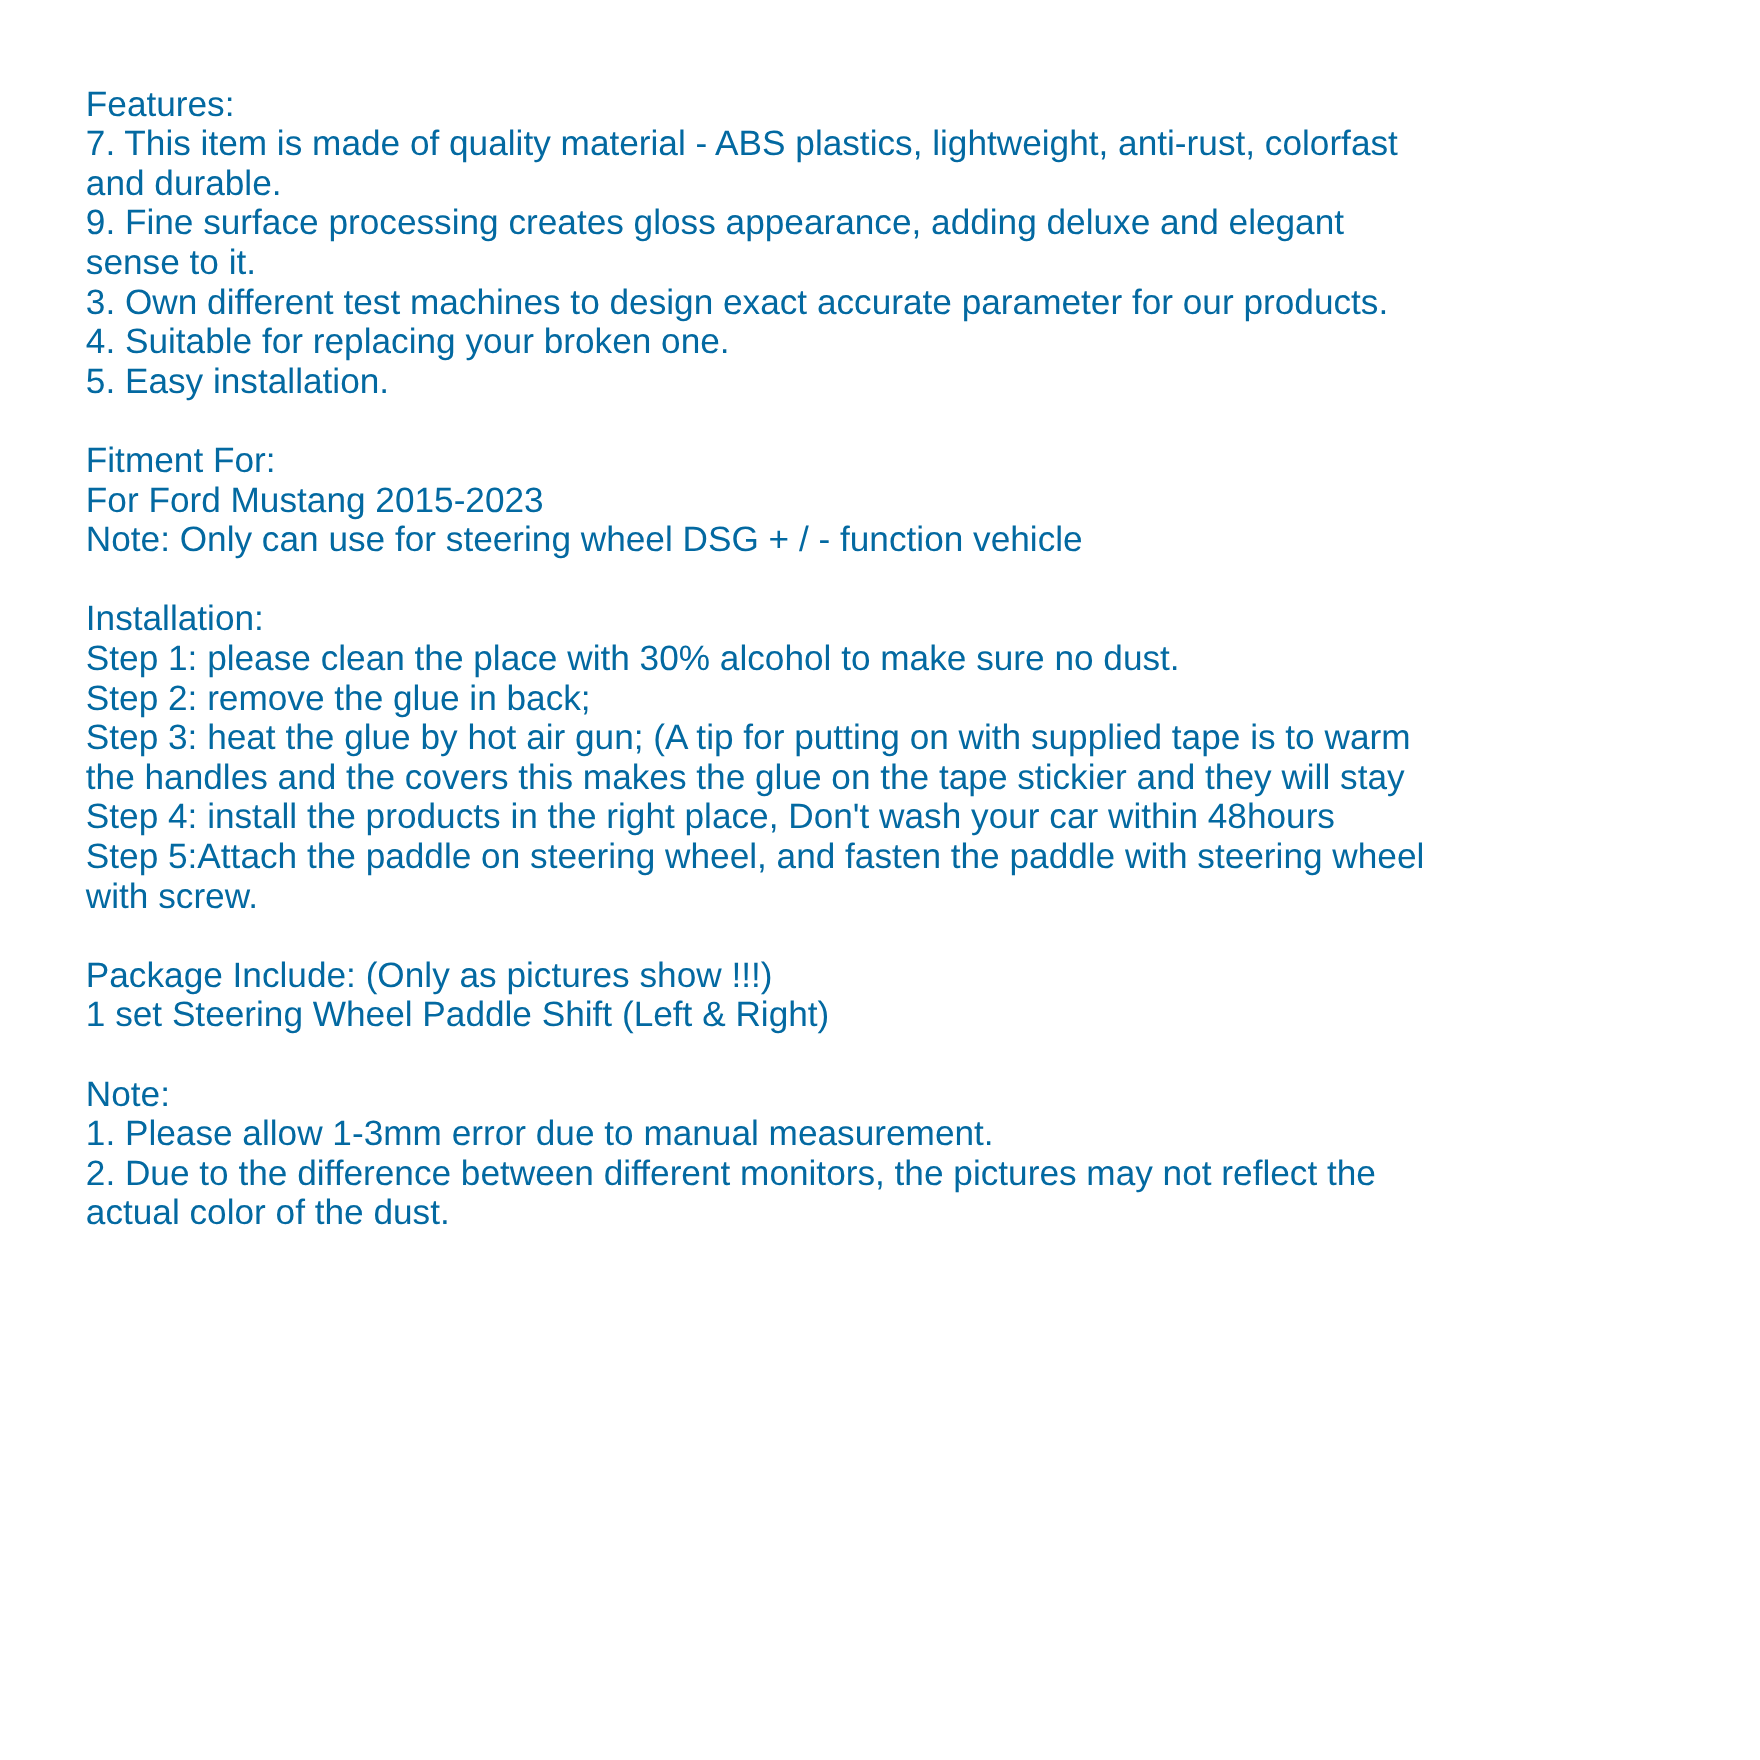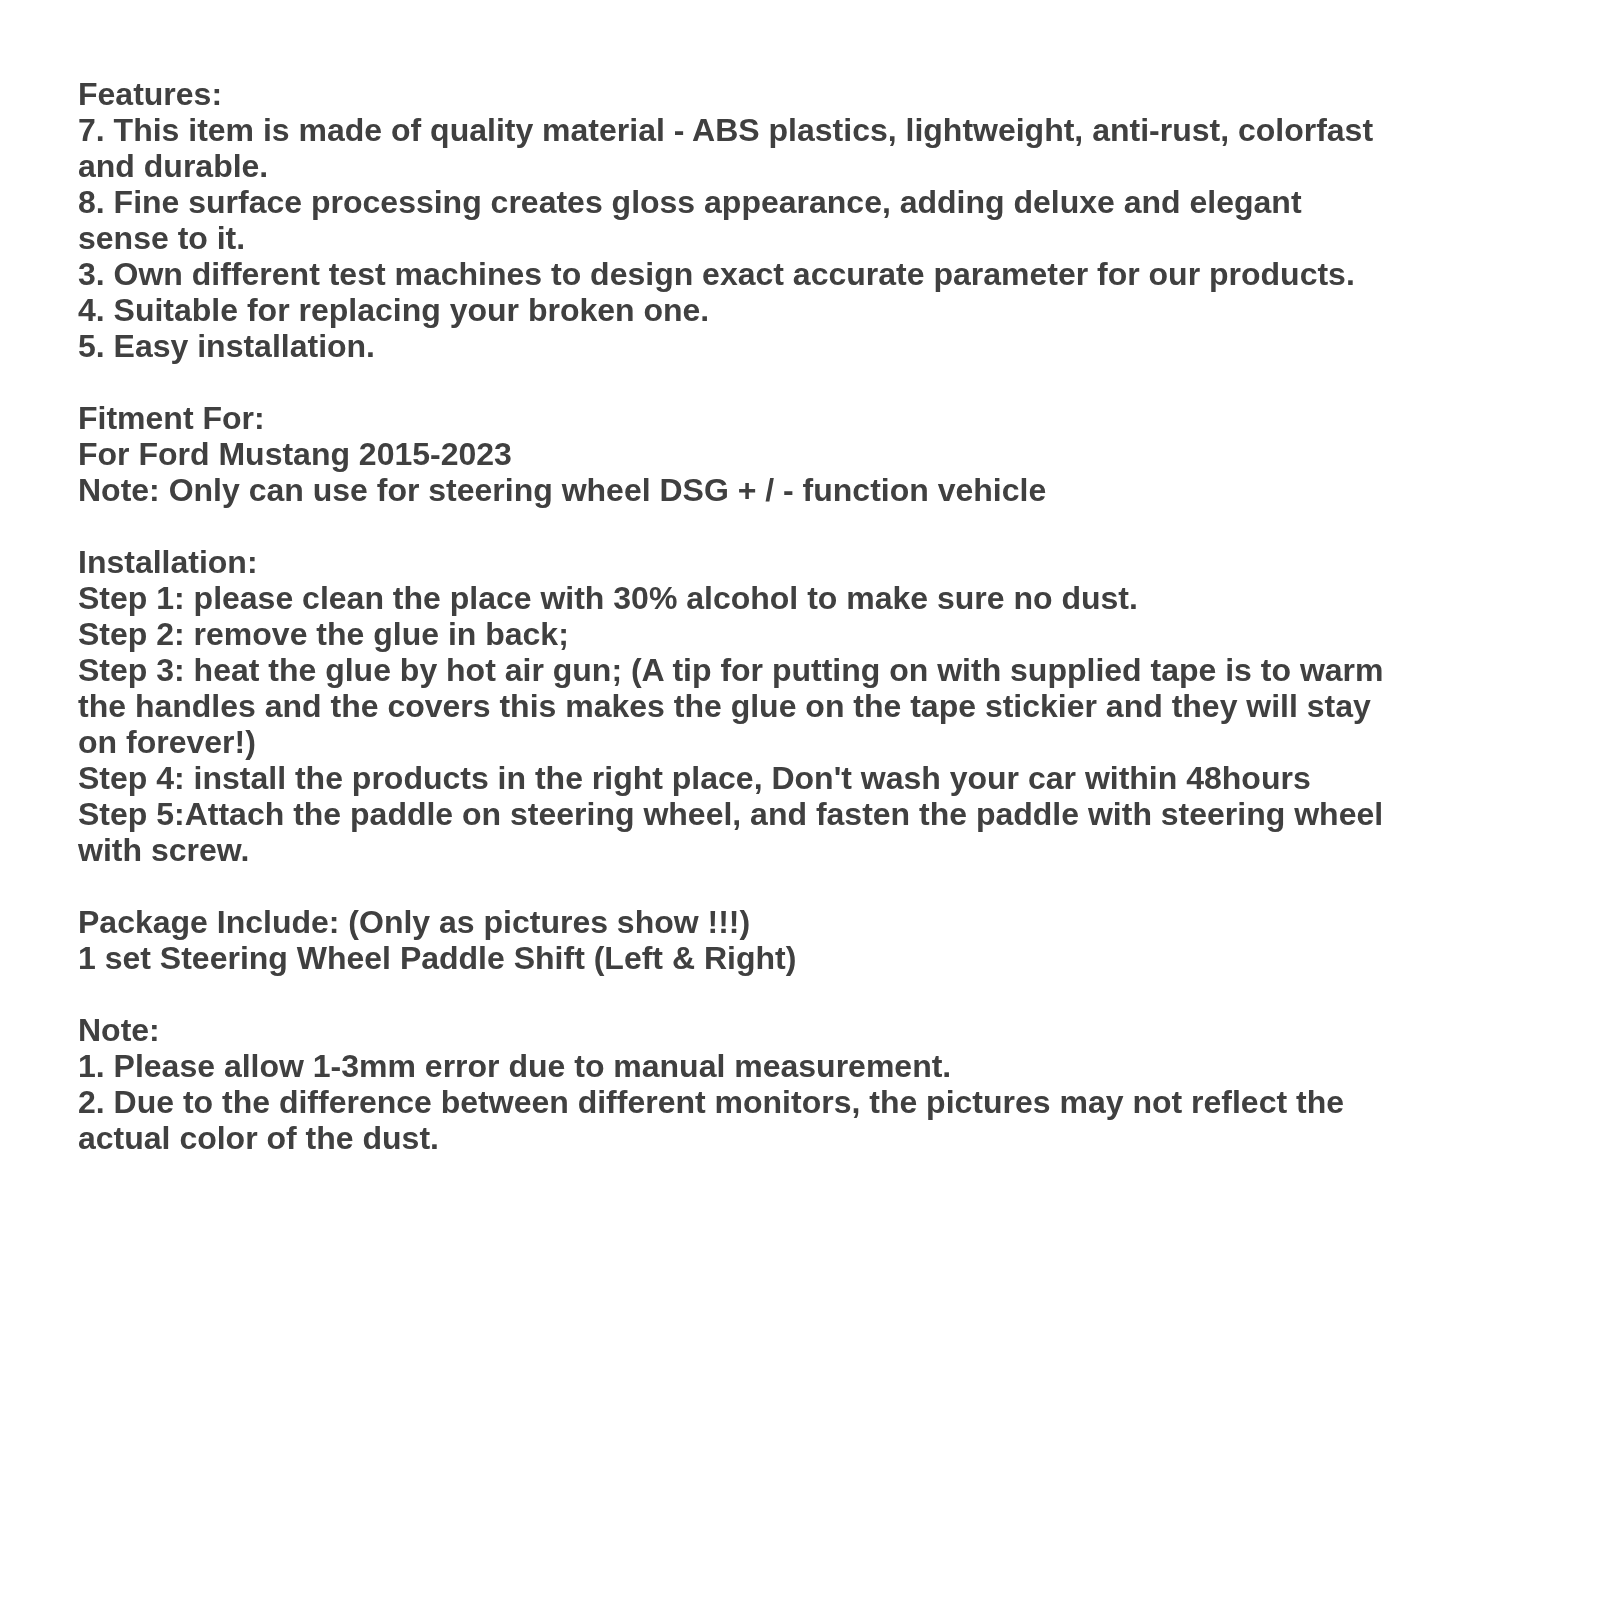--- a/index.html
+++ b/index.html
@@ -19,52 +19,51 @@
     height: 1600px;
     padding: 76px 40px 0 78px;
     color: #000000;
   }
   .section {
     margin: 0 0 36px 0;
   }
   .line {
     font-size: 32px;
     line-height: 36px;
-    font-weight: 700;
+    font-weight: 400;
     letter-spacing: 0px;
     white-space: nowrap;
-    color: #404040;
+    color: #0369a1;
   }
 </style>
 </head>
 <body>
 
 <div class="doc" style="background: rgb(255, 255, 255); color: rgb(0, 0, 0);">
     <div class="section">
       <div class="line">Features:</div>
       <div class="line">7. This item is made of quality material - ABS plastics, lightweight, anti-rust, colorfast</div>
       <div class="line">and durable.</div>
-      <div class="line">8. Fine surface processing creates gloss appearance, adding deluxe and elegant</div>
+      <div class="line">9. Fine surface processing creates gloss appearance, adding deluxe and elegant</div>
       <div class="line">sense to it.</div>
       <div class="line">3. Own different test machines to design exact accurate parameter for our products.</div>
       <div class="line">4. Suitable for replacing your broken one.</div>
       <div class="line">5. Easy installation.</div>
     </div>
     <div class="section">
       <div class="line">Fitment For:</div>
       <div class="line">For Ford Mustang 2015-2023</div>
       <div class="line">Note: Only can use for steering wheel DSG + / - function vehicle</div>
     </div>
     <div class="section">
       <div class="line">Installation:</div>
       <div class="line">Step 1: please clean the place with 30% alcohol to make sure no dust.</div>
       <div class="line">Step 2: remove the glue in back;</div>
       <div class="line">Step 3: heat the glue by hot air gun; (A tip for putting on with supplied tape is to warm</div>
       <div class="line">the handles and the covers this makes the glue on the tape stickier and they will stay</div>
-      <div class="line">on forever!)</div>
       <div class="line">Step 4: install the products in the right place, Don't wash your car within 48hours</div>
       <div class="line">Step 5:Attach the paddle on steering wheel, and fasten the paddle with steering wheel</div>
       <div class="line">with screw.</div>
     </div>
     <div class="section">
       <div class="line">Package Include: (Only as pictures show !!!)</div>
       <div class="line">1 set Steering Wheel Paddle Shift (Left &amp; Right)</div>
     </div>
     <div class="section">
       <div class="line">Note:</div>

